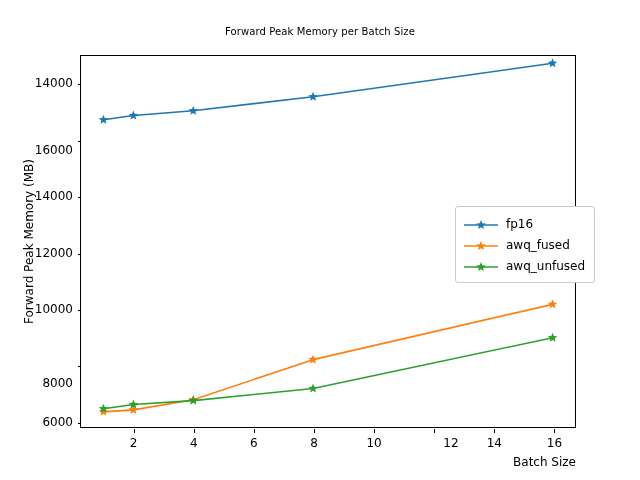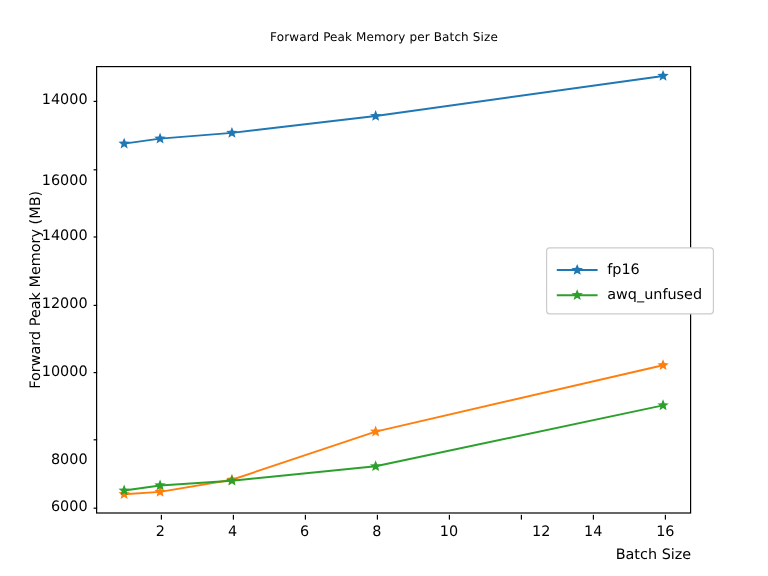--- a/index.html
+++ b/index.html
@@ -189,20 +189,27 @@
   <div id="legend">
       <div class="legend-row">
         <div class="legend-swatch"><svg width="36" height="14" viewBox="0 0 36 14">
             <line x1="1" y1="7" x2="35" y2="7" stroke="#1f77b4" stroke-width="1.6"></line>
             <path d="M18.00,2.00L19.29,5.22L22.76,5.45L20.09,7.68L20.94,11.05L18.00,9.20L15.06,11.05L15.91,7.68L13.24,5.45L16.71,5.22Z" fill="#1f77b4"></path>
           </svg></div>
         <div class="legend-label">fp16</div>
       </div>
       <div class="legend-row">
         <div class="legend-swatch"><svg width="36" height="14" viewBox="0 0 36 14">
+            <line x1="1" y1="7" x2="35" y2="7" stroke="#ff7f0e" stroke-width="1.6"></line>
+            <path d="M18.00,2.00L19.29,5.22L22.76,5.45L20.09,7.68L20.94,11.05L18.00,9.20L15.06,11.05L15.91,7.68L13.24,5.45L16.71,5.22Z" fill="#ff7f0e"></path>
+          </svg></div>
+        <div class="legend-label">awq_fused</div>
+      </div>
+      <div class="legend-row">
+        <div class="legend-swatch"><svg width="36" height="14" viewBox="0 0 36 14">
             <line x1="1" y1="7" x2="35" y2="7" stroke="#2ca02c" stroke-width="1.6"></line>
             <path d="M18.00,2.00L19.29,5.22L22.76,5.45L20.09,7.68L20.94,11.05L18.00,9.20L15.06,11.05L15.91,7.68L13.24,5.45L16.71,5.22Z" fill="#2ca02c"></path>
           </svg></div>
         <div class="legend-label">awq_unfused</div>
       </div>
     </div>
 
 <div class="ytick-label" style="top: 415.793px; right: 567px;">6000</div>
     <div class="ytick-label" style="top: 377px; right: 567px;">8000</div>
     <div class="ytick-label" style="top: 302.933px; right: 567px;">10000</div>

